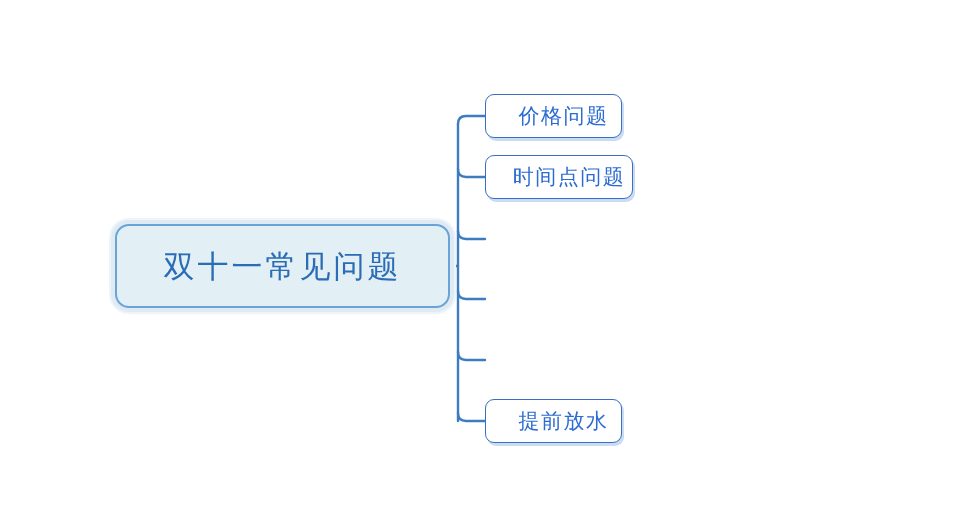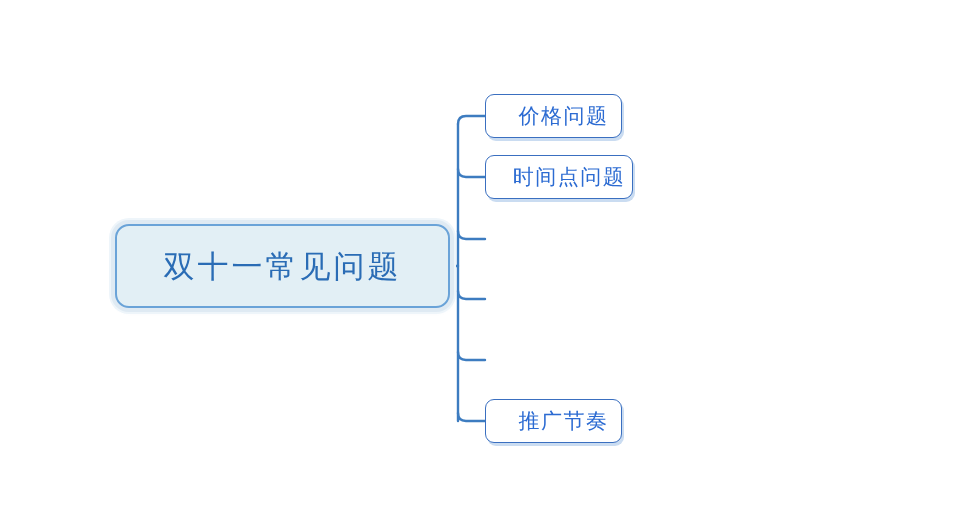--- a/index.html
+++ b/index.html
@@ -113,16 +113,16 @@
     <span class="node-text">双十一常见问题</span>
   </div>
 
   <div class="child-node" data-idx="0">
     <span class="node-text">价格问题</span>
   </div>
   <div class="child-node" data-idx="1">
     <span class="node-text">时间点问题</span>
   </div>
   <div class="child-node" data-idx="5">
-    <span class="node-text">推广节奏</span>
+    <span class="node-text">提前放水</span>
   </div>
 
 </div>
 
 </body></html>

